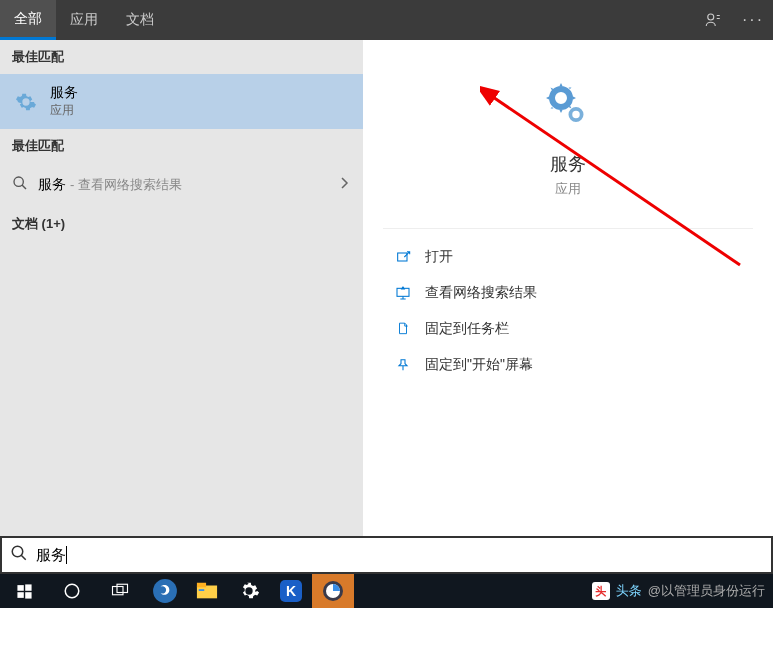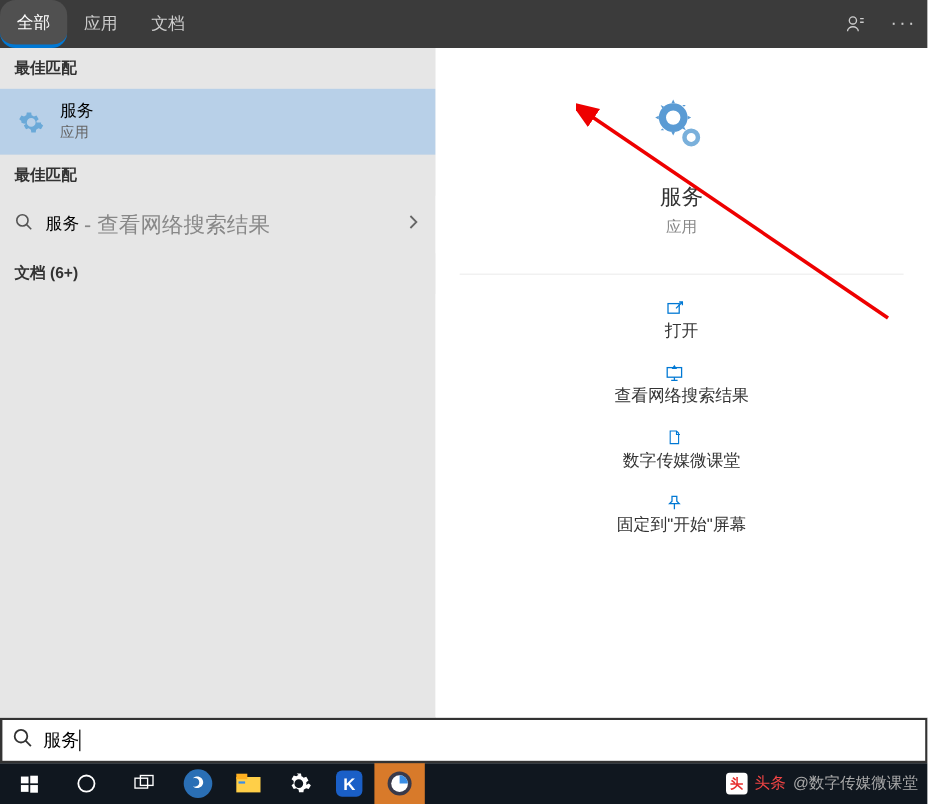--- a/index.html
+++ b/index.html
@@ -1,49 +1,49 @@
 <!DOCTYPE html>
 <html><head>
   <meta charset="utf-8">
   <style>
     * { margin: 0; padding: 0; box-sizing: border-box; font-family: "Microsoft YaHei", "Segoe UI", sans-serif; }
     body { width: 773px; height: 670px; background: #fff; overflow: hidden; position: relative; }
     
     .tabs { background: #3b3b3b; height: 40px; display: flex; align-items: center; padding: 0; position: relative; }
-    .tab { color: #ccc; padding: 0 14px; height: 40px; display: flex; align-items: center; font-size: 14px; cursor: pointer; border-radius: 13px; }
+    .tab { color: #ccc; padding: 0 14px; height: 40px; display: flex; align-items: center; font-size: 14px; cursor: pointer; }
     .tab.active { color: #fff; border-bottom: 3px solid #0078d4; background: #505050; }
     .tabs-right { position: absolute; right: 0; display: flex; align-items: center; height: 40px; }
     .tabs-right > div { width: 40px; height: 40px; display: flex; align-items: center; justify-content: center; color: #ccc; cursor: pointer; }
     
-    .content { display: flex; height: 558px; }
+    .content { display: flex; height: 496px; }
     .left-panel { width: 363px; background: #e6e6e6; display: flex; flex-direction: column; }
     .right-panel { flex: 1; background: #fff; padding: 20px 0 0 0; }
     
     .section-header { background: #e6e6e6; padding: 8px 12px; font-size: 13px; font-weight: 600; color: #333; }
     
     .result-item { display: flex; align-items: center; padding: 10px 12px; cursor: pointer; }
     .result-item.selected { background: #b8d0e8; }
     .result-icon { width: 28px; height: 28px; margin-right: 10px; display: flex; align-items: center; justify-content: center; }
     .result-text { display: flex; flex-direction: column; }
     .result-title { font-size: 14px; color: #000; }
     .result-subtitle { font-size: 12px; color: #666; }
     
     .web-search-item { display: flex; align-items: center; padding: 12px 12px; cursor: pointer; position: relative; }
     .web-search-item .search-ico { width: 18px; margin-right: 8px; color: #555; }
     .web-search-item .main-text { font-size: 14px; color: #000; }
-    .web-search-item .hint-text { font-size: 18px; color: #888; margin-left: 4px; }
+    .web-search-item .hint-text { font-size: 13px; color: #888; margin-left: 4px; }
     .web-search-item .chevron { position: absolute; right: 14px; color: #666; }
     
     .preview-header { display: flex; flex-direction: column; align-items: center; padding: 20px 0 30px 0; }
     .preview-icon { width: 56px; height: 56px; margin-bottom: 16px; }
     .preview-title { font-size: 18px; color: #333; margin-bottom: 4px; }
     .preview-subtitle { font-size: 13px; color: #888; }
     
     .actions { padding: 10px 0; border-top: 1px solid #eee; margin: 0 20px; }
-    .action-item { display: flex; align-items: center; padding: 8px 10px; cursor: pointer; font-size: 14px; color: #333; flex-direction: column; }
+    .action-item { display: flex; align-items: center; padding: 8px 10px; cursor: pointer; font-size: 14px; color: #333; }
     .action-icon { width: 20px; height: 20px; margin-right: 12px; color: #0078d4; display: flex; align-items: center; justify-content: center; }
     
     .arrow { position: absolute; top: 85px; left: 480px; pointer-events: none; }
     
     .searchbox { height: 38px; border: 2px solid #333; display: flex; align-items: center; padding: 0 8px; margin: 0; background: #fff; }
     .searchbox .search-ico { margin-right: 8px; color: #333; }
     .searchbox input { border: none; outline: none; font-size: 15px; flex: 1; }
     .search-cursor { width: 1px; height: 18px; background: #000; display: inline-block; animation: blink 1s infinite; }
     @keyframes blink { 50% { opacity: 0; } }
     
@@ -105,21 +105,21 @@
       </span>
       <span class="main-text">服务</span>
       <span class="hint-text">- 查看网络搜索结果</span>
       <span class="chevron">
         <svg width="10" height="14" viewBox="0 0 10 14" fill="none" stroke="#666" stroke-width="1.5">
             <path d="M3 2l5 5-5 5"></path>
           </svg>
       </span>
     </div>
 
-    <div class="section-header">文档 (6+)</div>
+    <div class="section-header">文档 (1+)</div>
   </div>
 
   <div class="right-panel">
     <div class="preview-header">
       <div class="preview-icon">
         <svg class="gear-svg big" viewBox="0 0 32 32">
           <path d="M14 4a8 8 0 100 16 8 8 0 000-16zm0 4a4 4 0 110 8 4 4 0 010-8z" fill="#5a9bd4"></path>
           <circle cx="14" cy="12" r="3" fill="#fff"></circle>
           <path d="M14 2l1 2h-2zM14 22l1-2h-2zM4 12l2-1v2zM24 12l-2-1v2zM7 5l2 1-1 1zM21 19l-2-1 1-1zM7 19l1-1 1 1zM21 5l-1 1-1-1z" fill="#5a9bd4"></path>
           <path d="M24 18a5 5 0 100 10 5 5 0 000-10zm0 2.5a2.5 2.5 0 110 5 2.5 2.5 0 010-5z" fill="#7ab0db"></path>
@@ -150,21 +150,21 @@
         </span>
         <span>查看网络搜索结果</span>
       </div>
       <div class="action-item">
         <span class="action-icon">
           <svg width="14" height="16" viewBox="0 0 24 24" fill="none" stroke="#0078d4" stroke-width="1.6">
               <path d="M6 2h9l3 3v15H6z"></path>
               <path d="M15 2v5h5"></path>
             </svg>
         </span>
-        <span>数字传媒微课堂</span>
+        <span>固定到任务栏</span>
       </div>
       <div class="action-item">
         <span class="action-icon">
           <svg width="16" height="16" viewBox="0 0 24 24" fill="none" stroke="#0078d4" stroke-width="1.6">
               <path d="M9 4h6v6l3 3H6l3-3zM12 13v7"></path>
             </svg>
         </span>
         <span>固定到"开始"屏幕</span>
       </div>
     </div>
@@ -239,16 +239,16 @@
   <div class="taskbar-btn app" style="background:#d87a2a">
     <svg width="24" height="24" viewBox="0 0 24 24">
         <circle cx="12" cy="12" r="10" fill="#3a3a4a"></circle>
         <circle cx="12" cy="12" r="7" fill="#fff"></circle>
         <path d="M12 5a7 7 0 017 7h-7z" fill="#3a8ee6"></path>
       </svg>
   </div>
 
   <div class="taskbar-right">
     <span class="tt-logo">头</span>
-    <span style="color:#ef4444">头条</span>
-    <span>@数字传媒微课堂</span>
+    <span style="color:#7dd3fc">头条</span>
+    <span>@以管理员身份运行</span>
   </div>
 </div>
 
 </body></html>

